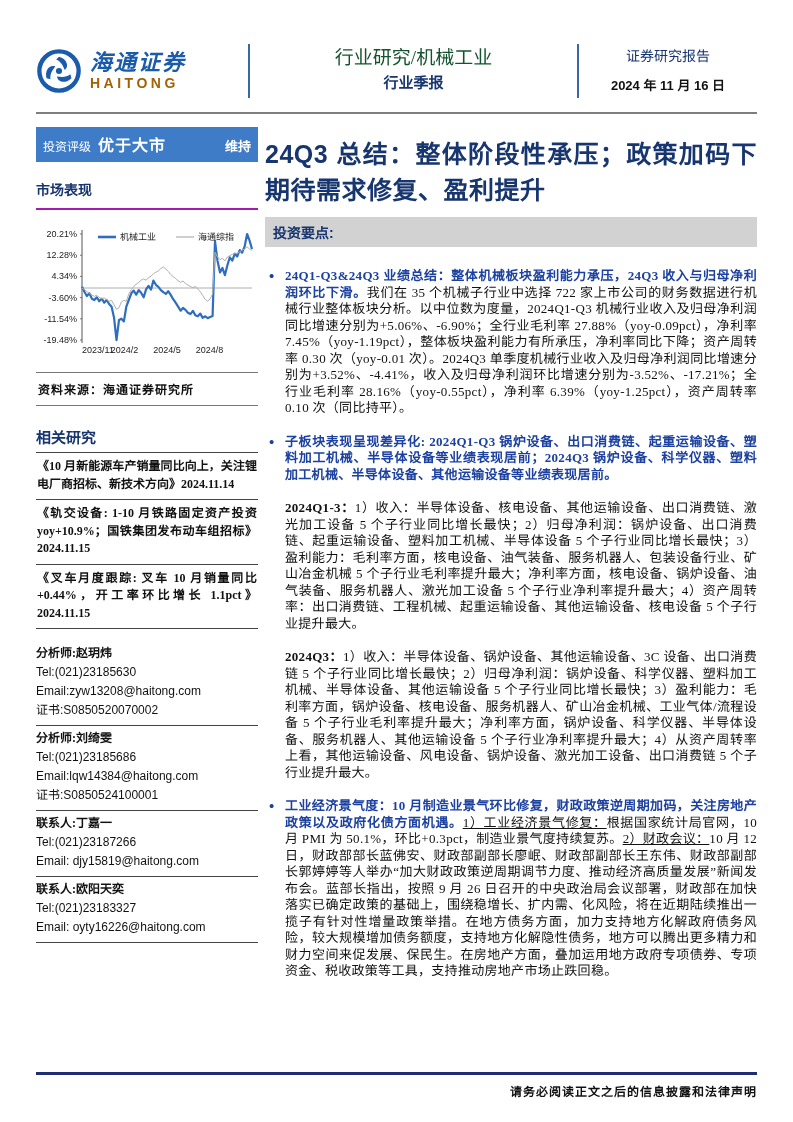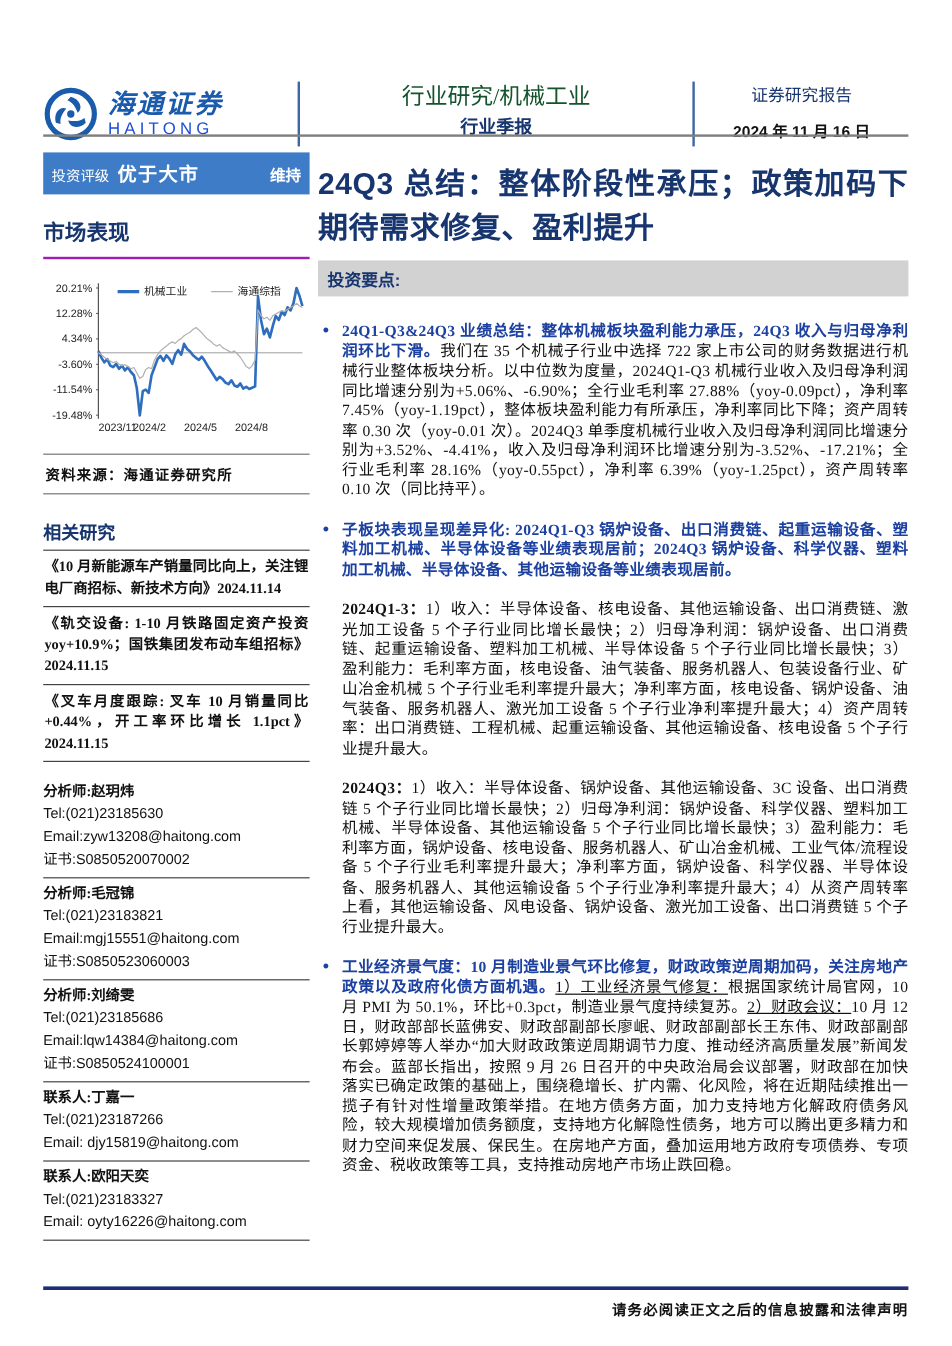--- a/index.html
+++ b/index.html
@@ -1,41 +1,41 @@
 <!DOCTYPE html>
 <html lang="zh-CN"><head>
 <meta charset="utf-8">
 <style>
   html,body{margin:0;padding:0;}
   body{
     width:793px;height:1122px;position:relative;background:#ffffff;
     font-family:"Liberation Serif",serif;color:#111;overflow:hidden;
   }
   
-  .header{position:absolute;top:44px;left:36px;width:721px;display:flex;align-items:center;margin-top:24px;}
+  .header{position:absolute;top:44px;left:36px;width:721px;display:flex;align-items:center;}
   .logo{display:flex;align-items:center;width:212px;}
   .logo svg{flex:0 0 auto;}
   .logo-text{margin-left:8px;}
   .logo-cn{font-size:22px;font-weight:bold;color:#1b5bab;font-style:italic;letter-spacing:2px;line-height:24px;}
-  .logo-en{font-size:14px;font-weight:normal;color:#1d4ed8;letter-spacing:3.5px;font-family:"Liberation Sans",sans-serif;line-height:16px;}
+  .logo-en{font-size:14px;font-weight:bold;color:#a16207;letter-spacing:3.5px;font-family:"Liberation Sans",sans-serif;line-height:16px;}
   .hdiv{width:2px;height:54px;background:#3c66a5;}
   .hcenter{flex:1;text-align:center;}
   .hc1{color:#14532d;font-size:19px;line-height:15px;}
   .hc2{color:#17356e;font-size:15px;font-weight:bold;margin-top:10px;line-height:17px;}
   .hright{width:178px;text-align:center;}
   .hr1{color:#17356e;font-size:14px;line-height:15px;}
   .hr2{font-size:13px;font-weight:bold;margin-top:11px;color:#111;font-family:"Liberation Sans",sans-serif;}
   .header-rule{position:absolute;top:112px;left:36px;width:721px;height:2px;background:#7f7f7f;}
   
   .sidebar{position:absolute;left:36px;top:127px;width:222px;}
   .rating{background:#3e7cc7;color:#fff;padding:5px 7px 6px;display:flex;align-items:baseline;}
   .rating-label{font-size:12px;}
   .rating-value{font-size:16px;font-weight:bold;margin-left:7px;letter-spacing:1px;}
   .rating-status{font-size:13px;font-weight:bold;margin-left:auto;}
-  .mkt-title{margin-top:17px;font-family:"Liberation Sans",sans-serif;font-size:18px;font-weight:bold;color:#17356e;}
+  .mkt-title{margin-top:17px;font-family:"Liberation Sans",sans-serif;font-size:14px;font-weight:bold;color:#17356e;}
   .chart-card{margin-top:9px;border-top:2px solid #a21caf;padding-top:14px;}
   svg.chart{width:222px;height:148px;display:block;}
   .ctick{font-size:9px;font-family:"Liberation Sans",sans-serif;fill:#222;}
   .src-row{border-top:1px solid #777;border-bottom:1px solid #777;padding:7px 2px;font-size:12px;font-weight:bold;color:#111;letter-spacing:1px;}
   .rel-title{margin-top:20px;font-family:"Liberation Sans",sans-serif;font-size:15px;font-weight:bold;color:#17356e;padding-bottom:5px;border-bottom:1.5px solid #444;}
   .rel-item{padding:5px 1px 6px;border-bottom:1.5px solid #444;font-size:12px;line-height:17.5px;color:#111;font-weight:600;text-align:justify;}
   .contacts{margin-top:12px;}
   .contact{padding:3px 0 5px;border-bottom:1.5px solid #444;}
   .c-title{font-size:12px;font-weight:600;line-height:19px;}
   .c-plain{font-size:12px;font-family:"Liberation Sans",sans-serif;line-height:19px;}
@@ -140,26 +140,20 @@
   </div>
 
   <div class="contacts">
     <div class="contact">
         <div class="c-title">分析师:赵玥炜</div>
         <div class="c-plain">Tel:(021)23185630</div>
         <div class="c-plain">Email:zyw13208@haitong.com</div>
         <div class="c-plain">证书:S0850520070002</div>
       </div>
       <div class="contact">
-        <div class="c-title">分析师:毛冠锦</div>
-        <div class="c-plain">Tel:(021)23183821</div>
-        <div class="c-plain">Email:mgj15551@haitong.com</div>
-        <div class="c-plain">证书:S0850523060003</div>
-      </div>
-      <div class="contact">
         <div class="c-title">分析师:刘绮雯</div>
         <div class="c-plain">Tel:(021)23185686</div>
         <div class="c-plain">Email:lqw14384@haitong.com</div>
         <div class="c-plain">证书:S0850524100001</div>
       </div>
       <div class="contact">
         <div class="c-title">联系人:丁嘉一</div>
         <div class="c-plain">Tel:(021)23187266</div>
         <div class="c-plain">Email: djy15819@haitong.com</div>
 

